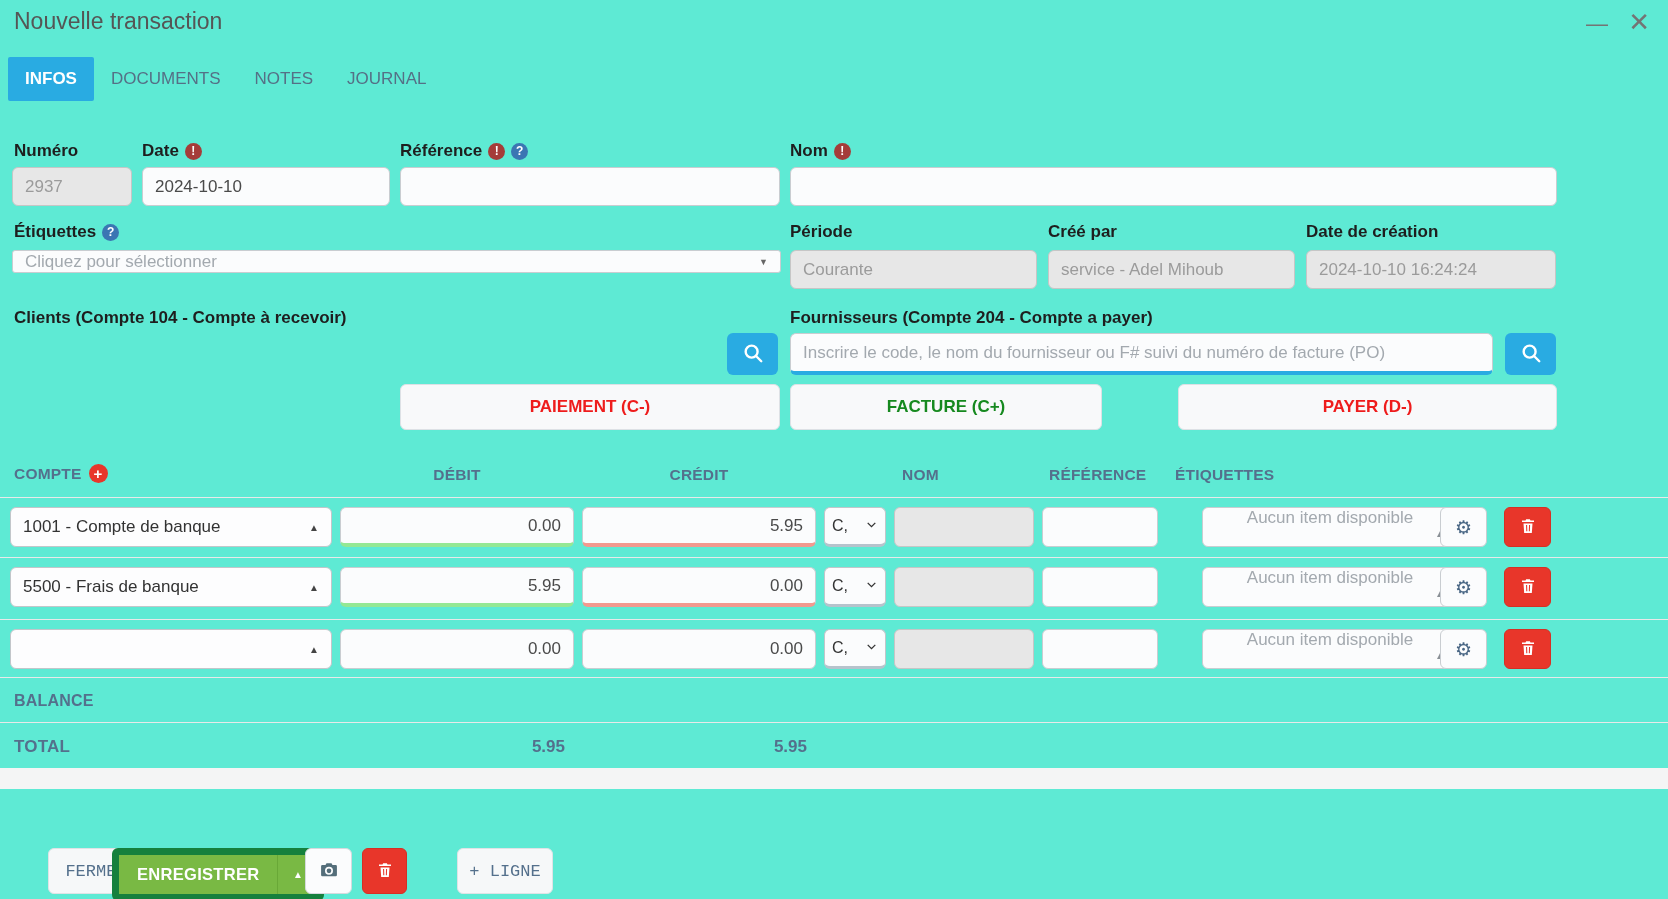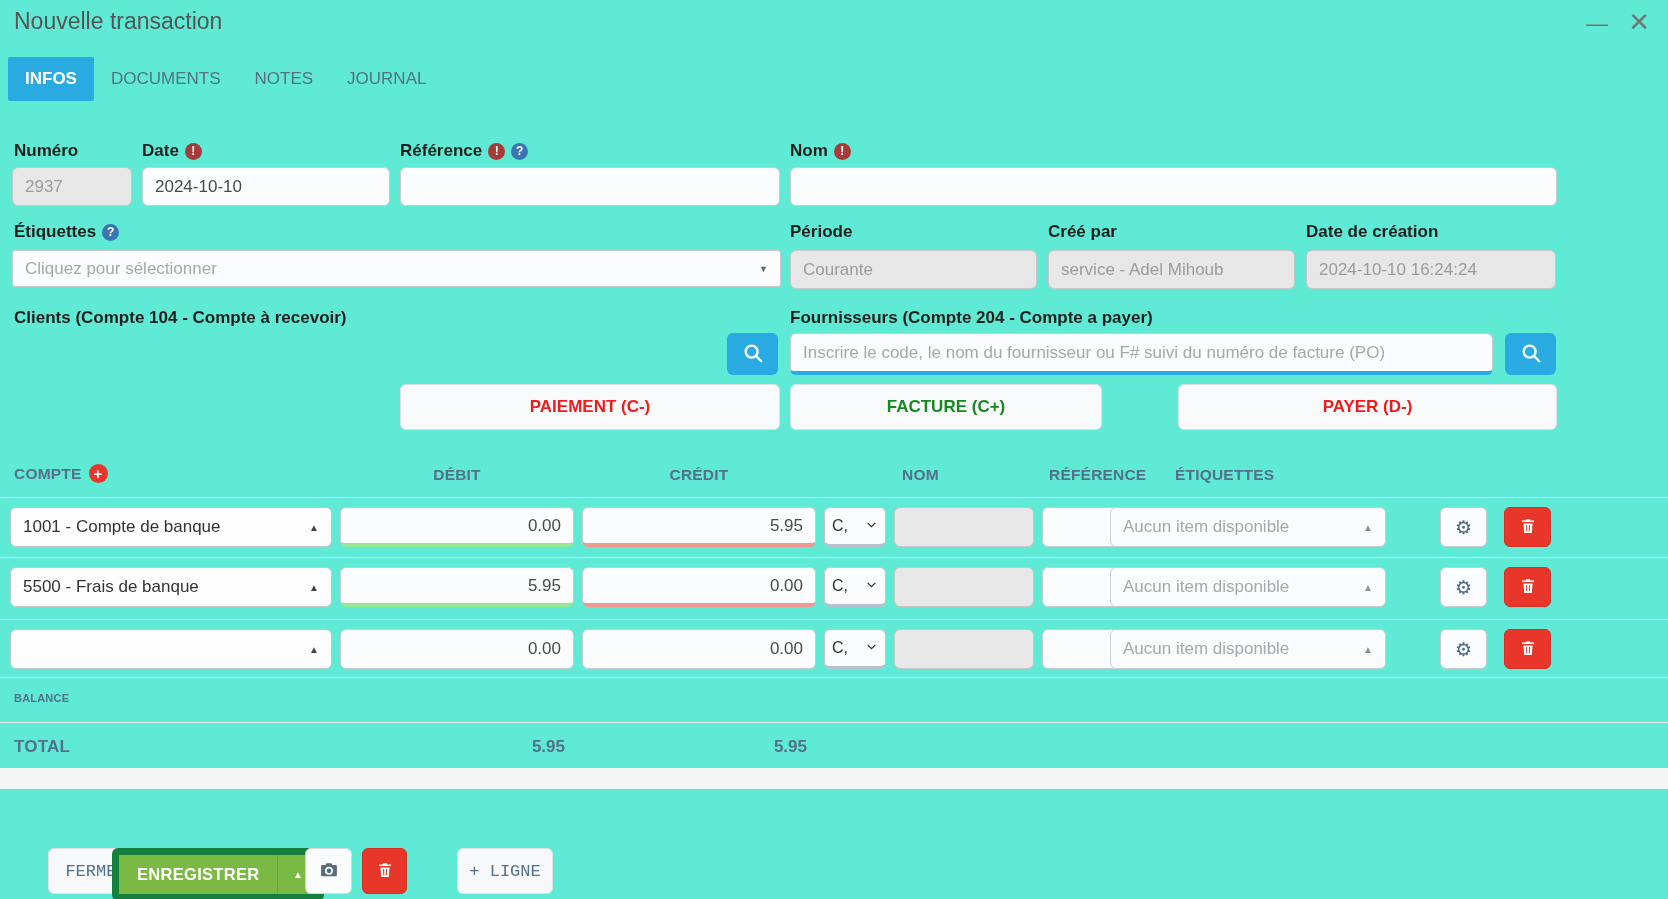--- a/index.html
+++ b/index.html
@@ -21,21 +21,21 @@
          color:#fff;font-size:12px;font-weight:700;flex:none;}
   .badge.req{background:#a53c39;}
   .badge.help{background:#3b76b3;cursor:pointer;}
   .badge.add{background:#e8362a;width:19px;height:19px;font-size:15px;cursor:pointer;}
 
   
   .input{position:absolute;box-sizing:border-box;height:39px;background:#fbfcfd;border:1px solid #c9cdd1;border-radius:6px;
          padding:0 12px;font-size:17px;color:#4a4a4a;font-family:inherit;outline:none;}
   .input:disabled{background:#e7e7e7;color:#9b9b9b;border-color:#c6c6c6;}
   .input::placeholder{color:#a3a9af;opacity:1;}
-  .fakesel{position:absolute;box-sizing:border-box;height:37px;background:#fbfcfd;border:1px solid #c9cdd1;border-radius:3px;
+  .fakesel{position:absolute;box-sizing:border-box;height:23px;background:#fbfcfd;border:1px solid #c9cdd1;border-radius:3px;
            display:flex;align-items:center;padding:0 12px;font-size:17px;color:#a3a9af;cursor:pointer;}
   .fakesel .car{margin-left:auto;font-size:9px;color:#666;}
 
   
   .searchin{border-bottom:4px solid #29abe2;height:42px;}
   .sbtn{position:absolute;box-sizing:border-box;width:51px;height:42px;background:#29abe2;border:none;border-radius:6px;
         display:flex;align-items:center;justify-content:center;cursor:pointer;}
 
   
   .abtn{position:absolute;box-sizing:border-box;height:46px;background:#f8f9fa;border:1px solid #dde1e5;border-radius:6px;
@@ -48,38 +48,38 @@
   .thc{text-align:center;}
   .hline{position:absolute;left:0;width:1668px;border-top:1px solid #e9e9e9;}
   .trow{position:absolute;left:0;top:0;width:1668px;height:41px;}
   .cell{position:absolute;top:0;box-sizing:border-box;height:40px;}
   .c-acct{left:10px;width:322px;}
   .c-deb{left:340px;width:234px;}
   .c-cred{left:582px;width:234px;}
   .c-dev{left:824px;width:62px;}
   .c-nom{left:894px;width:140px;}
   .c-ref{left:1042px;width:116px;}
-  .c-etq{left:1110px;width:276px;}
+  .c-etq{left:1202px;width:256px;flex-direction:column;}
   .c-gear{left:1440px;width:47px;}
   .c-trash{left:1504px;width:47px;}
   .selacct{background:#fdfdfe;border:1px solid #c2c6ca;border-radius:6px;display:flex;align-items:center;
            padding:0 12px;font-size:17px;color:#333;cursor:pointer;}
   .selacct .car{margin-left:auto;font-size:10px;color:#444;}
   .num{position:absolute;text-align:right;height:40px;}
   .u-green{border-bottom:4px solid #94e894;}
   .u-red{border-bottom:4px solid #f2998f;}
   .dev{background:#fbfcfd;border:1px solid #c2c6ca;border-bottom:3px solid #b6c3cc;border-radius:6px;display:flex;
        align-items:center;justify-content:space-between;padding:0 7px;font-size:16px;color:#333;overflow:hidden;cursor:pointer;}
   .etq{background:#fbfcfd;border:1px solid #c9cdd1;border-radius:6px;display:flex;align-items:center;padding:0 12px;
        color:#a3a9af;font-size:17px;cursor:pointer;white-space:nowrap;overflow:hidden;}
   .etq .car{margin-left:auto;color:#8a9096;font-size:10px;padding-left:6px;}
   .gearbtn{background:#fbfcfd;border:1px solid #c9cdd1;border-radius:6px;display:flex;align-items:center;justify-content:center;
            font-size:19px;color:#4a6785;cursor:pointer;font-family:inherit;}
   .delbtn{background:#e8362a;border:1px solid #d62f24;border-radius:6px;display:flex;align-items:center;justify-content:center;cursor:pointer;}
-  .sumlbl{position:absolute;left:14px;font-size:11px;font-weight:700;color:#54708c;letter-spacing:.2px;}
+  .sumlbl{position:absolute;left:14px;font-size:16px;font-weight:700;color:#54708c;letter-spacing:.2px;}
   .sumval{position:absolute;font-size:17px;font-weight:700;color:#54708c;text-align:right;}
   .strip{position:absolute;left:0;top:768px;width:1668px;height:21px;background:#f4f5f5;}
 
   
   .fbtn{position:absolute;box-sizing:border-box;height:46px;background:#f6f8f9;border:1px solid #dfe3e6;border-radius:6px;
         color:#54708c;font-size:17px;display:flex;align-items:center;justify-content:center;cursor:pointer;font-family:Liberation Mono, monospace;margin-left:40px;}
   .savebtn{position:absolute;box-sizing:border-box;height:53px;background:#79b944;border:7px solid #15803d;border-radius:6px;
            color:#fff;display:flex;overflow:hidden;cursor:pointer;padding:0;font-family:inherit;}
   .savemain{padding:0 18px;display:flex;align-items:center;font-size:16.5px;font-weight:700;letter-spacing:.3px;}
   .savecaret{width:39px;border-left:1px solid #69a837;display:flex;align-items:center;justify-content:center;font-size:10px;}

